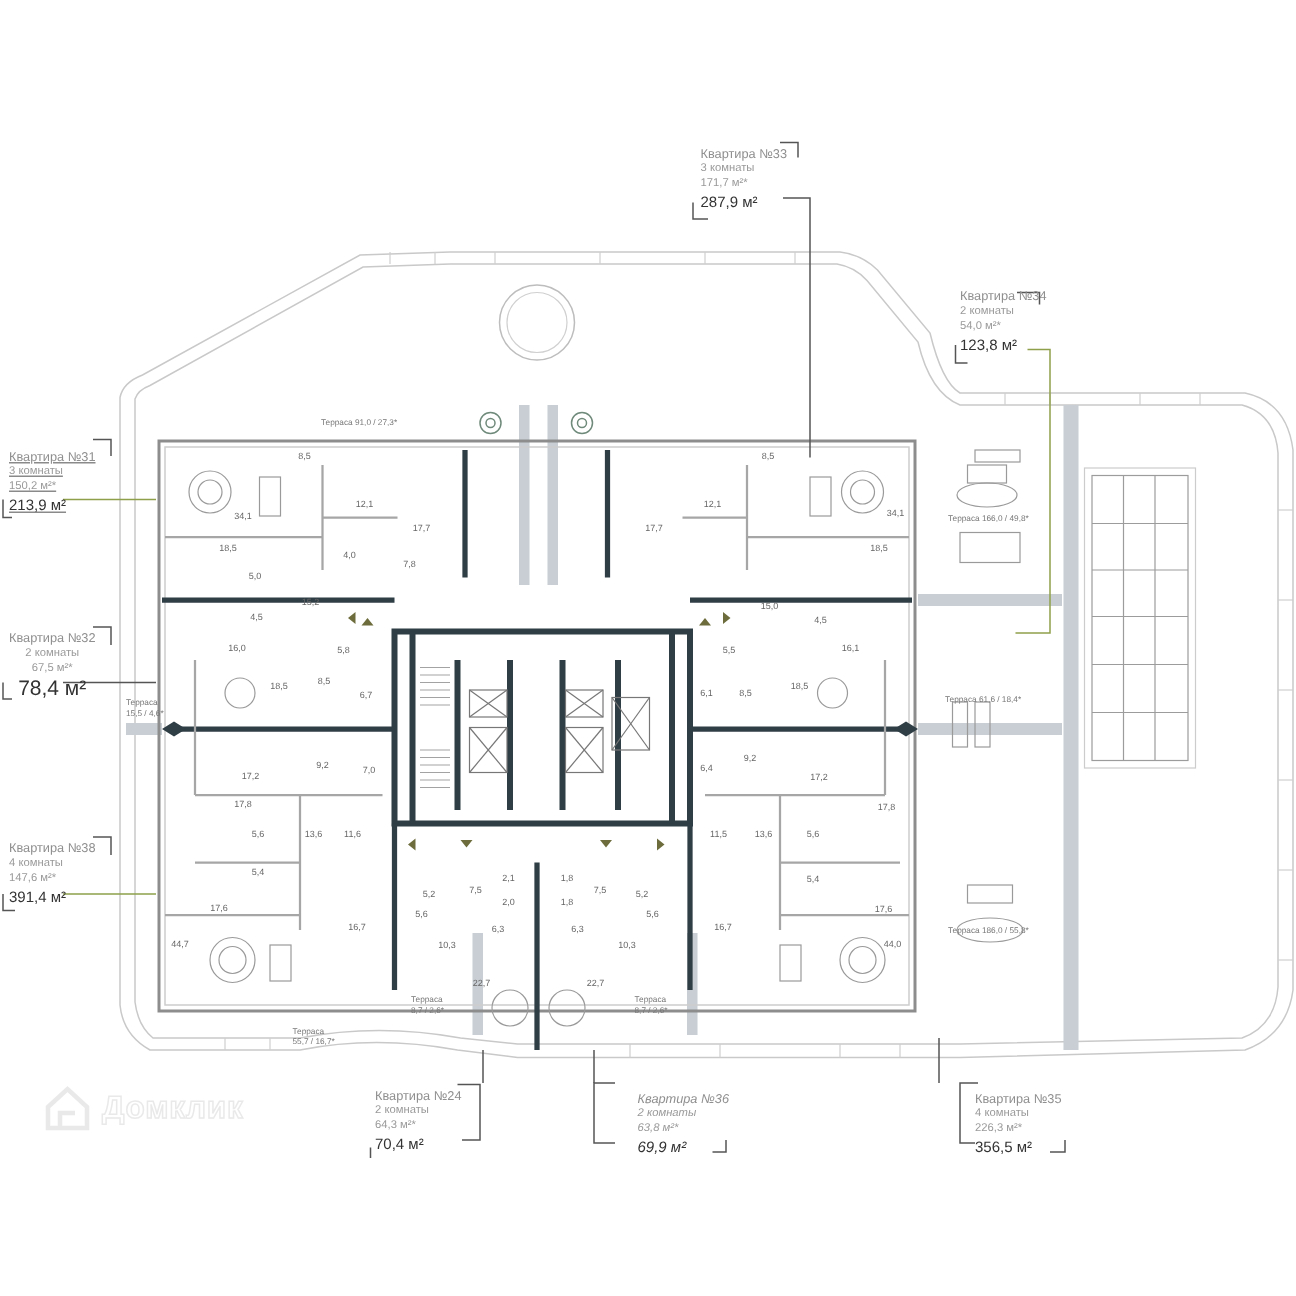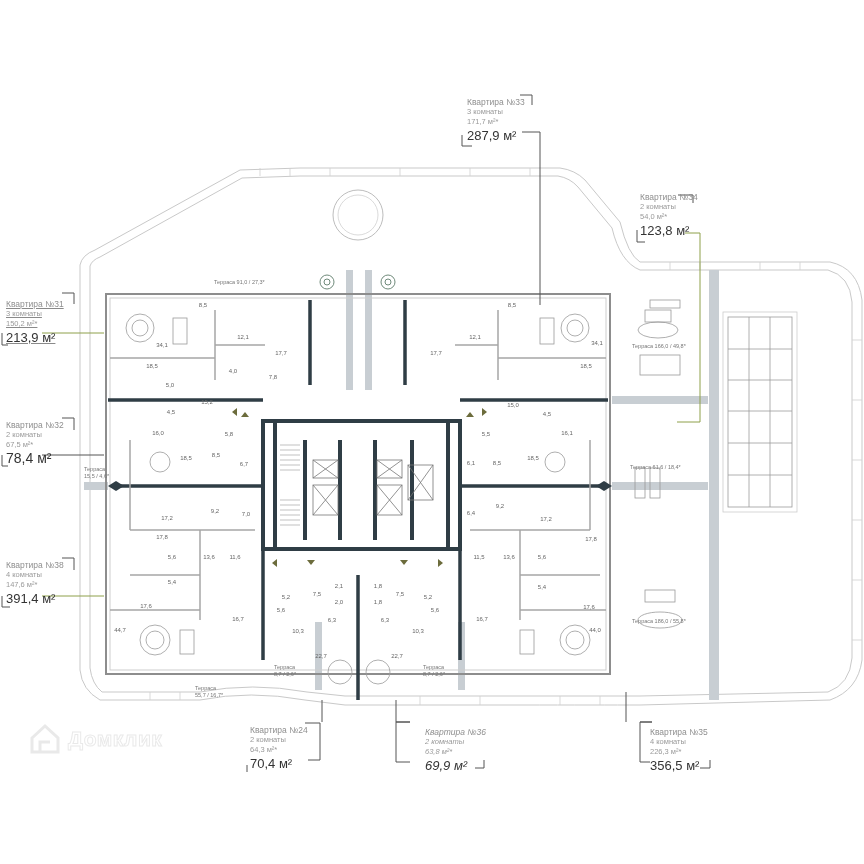--- a/index.html
+++ b/index.html
@@ -6,21 +6,21 @@
   body{width:864px;height:864px;position:relative;overflow:hidden;font-family:"Liberation Sans",sans-serif;}
   .canvas{position:absolute;left:0;top:0;width:864px;height:864px;}
   .top-band{position:absolute;left:0;top:0;width:864px;height:92px;background:#ffffff;}
   .bottom-band{position:absolute;left:0;top:772px;width:864px;height:92px;background:#ffffff;}
   .plan-area{position:absolute;left:0;top:92px;width:864px;height:680px;background:#ffffff;}
   svg.plan{position:absolute;left:0;top:0;}
   .apt-label{position:absolute;color:#8a8a8a;font-size:8px;line-height:10px;cursor:pointer;}
   .apt-label .apt-name{display:block;font-size:8.5px;color:#8f8f8f;white-space:nowrap;}
   .apt-label .apt-rooms{display:block;font-size:7.5px;color:#9a9a9a;white-space:nowrap;}
   .apt-label .apt-living{display:block;font-size:7.5px;color:#9a9a9a;white-space:nowrap;}
-  .apt-label .apt-total{display:block;font-size:13px;line-height:15px;color:#333;white-space:nowrap;margin-top:1px;}
+  .apt-label .apt-total{display:block;font-size:10px;line-height:15px;color:#333;white-space:nowrap;margin-top:1px;}
   .room-num{position:absolute;font-size:6px;color:#666;white-space:nowrap;transform:translate(-50%,-50%);}
   .terrace-lbl{position:absolute;font-size:5.5px;color:#777;white-space:nowrap;line-height:7px;}
   .watermark{position:absolute;left:28px;top:722px;display:flex;align-items:center;gap:6px;opacity:0.55;}
   .watermark-text{font-size:21px;font-weight:bold;color:#ffffff;-webkit-text-stroke:1px #d8d8d8;letter-spacing:0.5px;}
 </style>
 </head>
 <body>
 
 <div class="canvas">
   <div class="top-band"></div>
@@ -252,21 +252,21 @@
     <span class="apt-rooms">2 комнаты</span>
     <span class="apt-living">54,0 м²*</span>
     <span class="apt-total">123,8 м²</span>
   </div>
   <div class="apt-label" style="left:6px;top:299px;text-decoration:underline;">
     <span class="apt-name">Квартира №31</span>
     <span class="apt-rooms">3 комнаты</span>
     <span class="apt-living">150,2 м²*</span>
     <span class="apt-total">213,9 м²</span>
   </div>
-  <div class="apt-label" style="left:6px;top:420px;">
+  <div class="apt-label" style="left:6px;top:420px;text-align:center;">
     <span class="apt-name">Квартира №32</span>
     <span class="apt-rooms">2 комнаты</span>
     <span class="apt-living">67,5 м²*</span>
     <span class="apt-total" style="font-size:14px;">78,4 м²</span>
   </div>
   <div class="apt-label" style="left:6px;top:560px;">
     <span class="apt-name">Квартира №38</span>
     <span class="apt-rooms">4 комнаты</span>
     <span class="apt-living">147,6 м²*</span>
     <span class="apt-total">391,4 м²</span>

